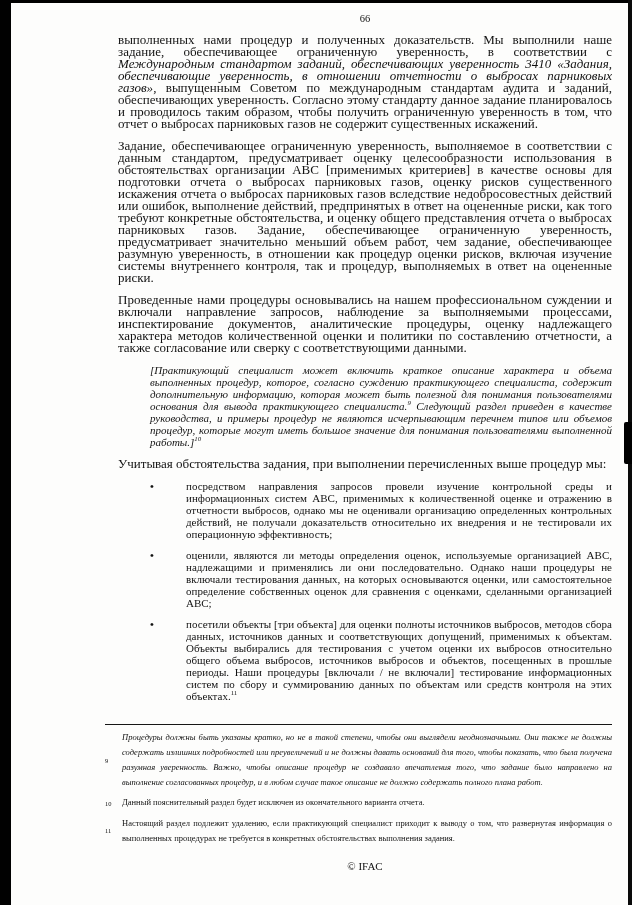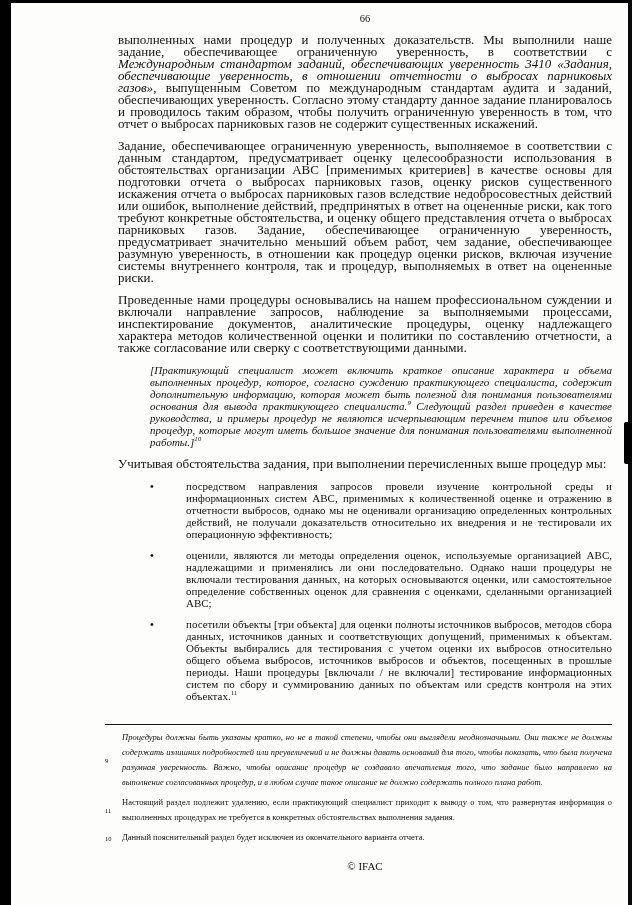--- a/index.html
+++ b/index.html
@@ -112,27 +112,27 @@
     </div>
 
     <div class="footnotes">
 
       <div class="footnote">
         <span class="fn-num">9</span>
         <span class="fn-text fn-it">Процедуры должны быть указаны кратко, но не в такой степени, чтобы они выглядели неоднозначными. Они также не должны содержать излишних подробностей или преувеличений и не должны давать оснований для того, чтобы показать, что была получена разумная уверенность. Важно, чтобы описание процедур не создавало впечатления того, что задание было направлено на выполнение согласованных процедур, и в любом случае такое описание не должно содержать полного плана работ.</span>
       </div>
 
       <div class="footnote">
-        <span class="fn-num">11</span>
-        <span class="fn-text">Настоящий раздел подлежит удалению, если практикующий специалист приходит к выводу о том, что развернутая информация о выполненных процедурах не требуется в конкретных обстоятельствах выполнения задания.</span>
+        <span class="fn-num">10</span>
+        <span class="fn-text">Данный пояснительный раздел будет исключен из окончательного варианта отчета.</span>
       </div>
 
       <div class="footnote">
-        <span class="fn-num">10</span>
-        <span class="fn-text">Данный пояснительный раздел будет исключен из окончательного варианта отчета.</span>
+        <span class="fn-num">11</span>
+        <span class="fn-text">Настоящий раздел подлежит удалению, если практикующий специалист приходит к выводу о том, что развернутая информация о выполненных процедурах не требуется в конкретных обстоятельствах выполнения задания.</span>
       </div>
 
     </div>
 
     <div class="page-footer">© IFAC</div>
 
   </div>
 </div>
 
 </body></html>

